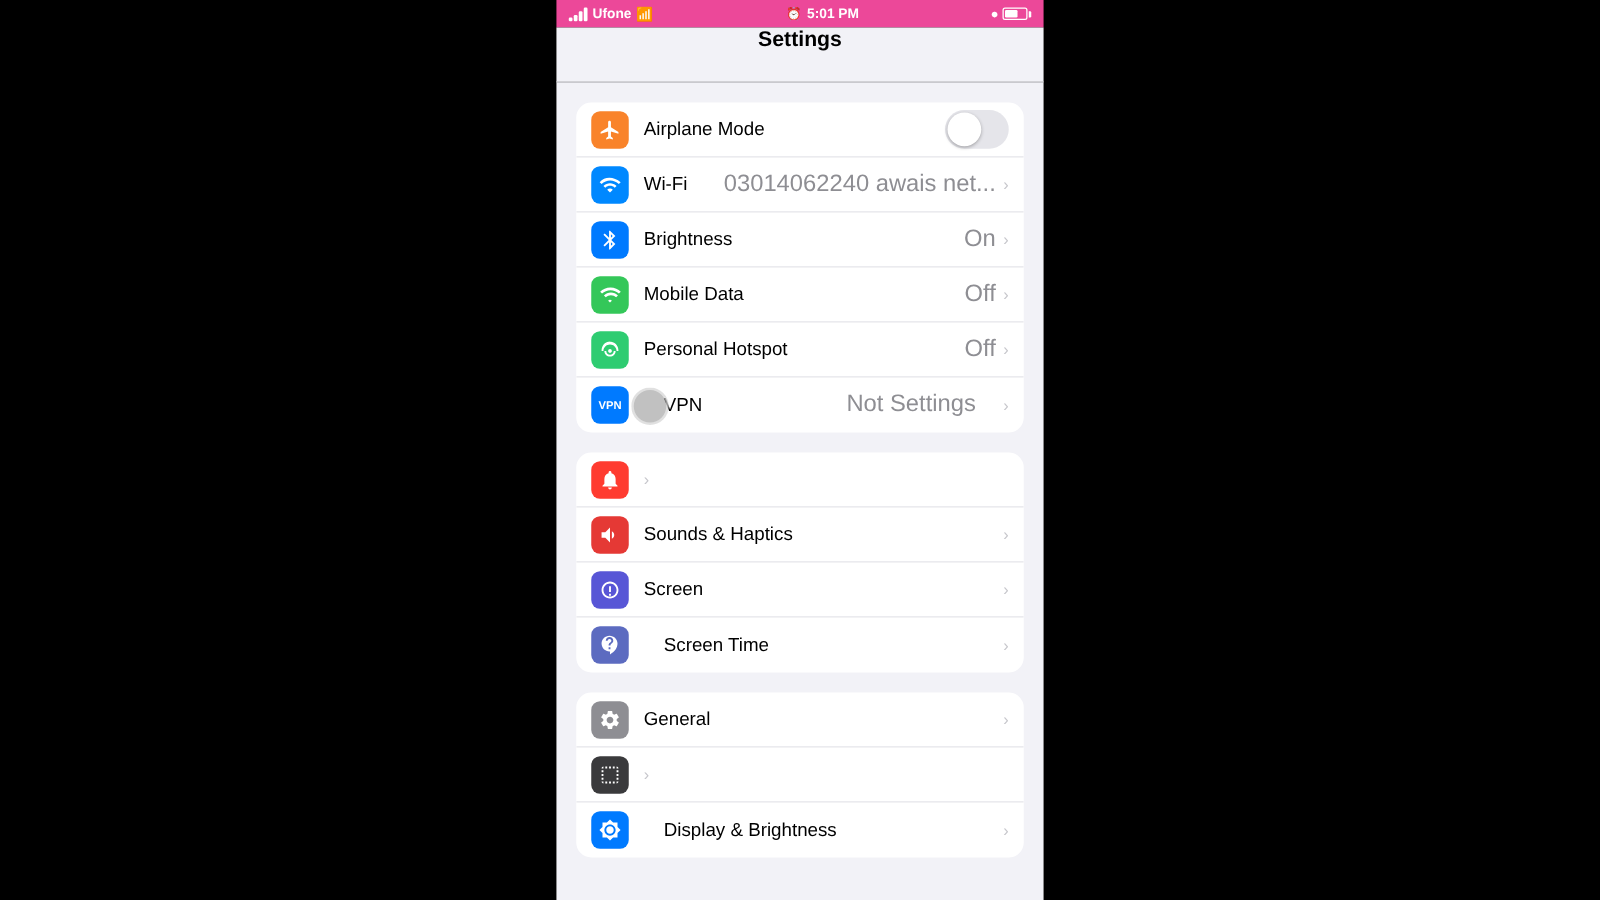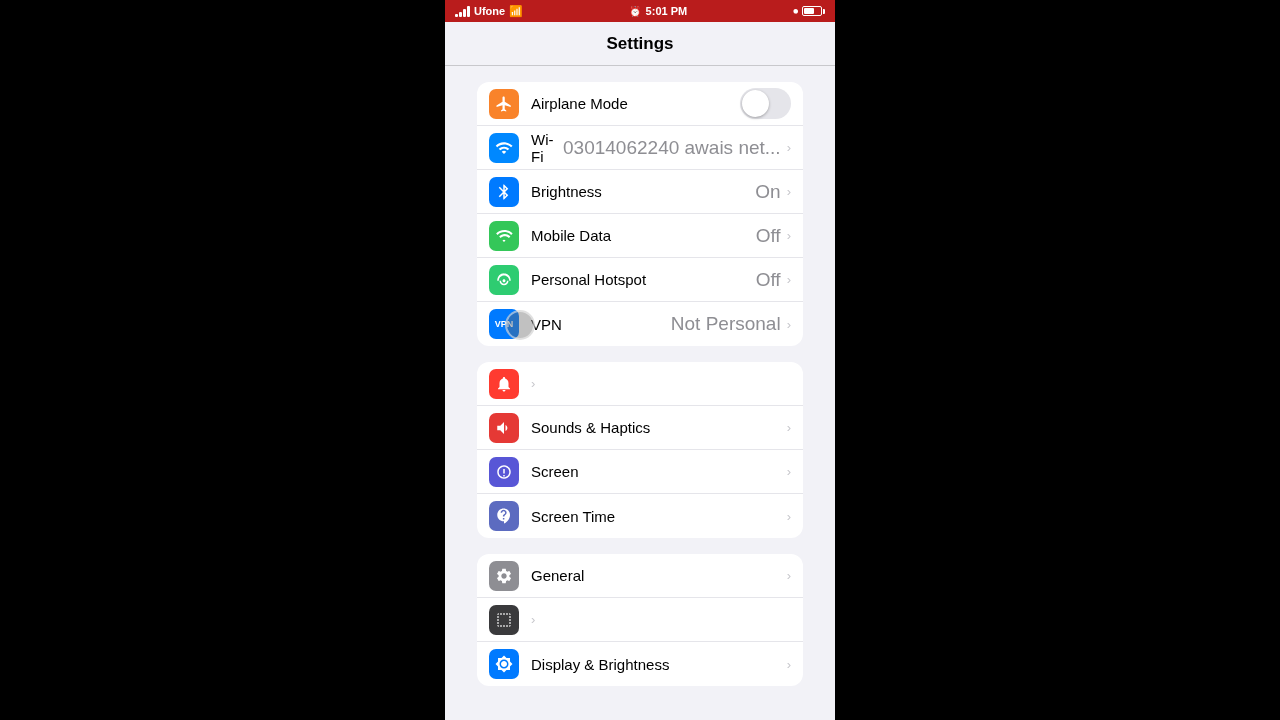--- a/index.html
+++ b/index.html
@@ -17,21 +17,21 @@
     .phone-container {
       width: 390px;
       height: 720px;
       background: #000;
       position: relative;
       overflow: hidden;
     }
 
     
     .status-bar {
-      background: #b91c1c;
+      background: #ec4899;
       height: 22px;
       display: flex;
       align-items: center;
       justify-content: space-between;
       padding: 0 10px;
       font-size: 11px;
       color: white;
       font-weight: 600;
     }
 
@@ -51,37 +51,36 @@
       display: flex;
       align-items: center;
       gap: 4px;
     }
 
     
     .nav-bar {
       background: #f2f2f7;
       height: 44px;
       display: flex;
-      align-items: center;
       justify-content: center;
       border-bottom: 1px solid #c8c8cc;
     }
 
     .nav-title {
       font-size: 17px;
       font-weight: 600;
       color: #000;
     }
 
     
     .scroll-content {
       background: #f2f2f7;
       height: calc(720px - 22px - 44px);
       overflow: hidden;
-      padding: 16px 16px;
+      padding: 16px 0;
       display: flex;
       flex-direction: column;
       gap: 16px;
     }
 
     
     .settings-group {
       background: #fff;
       border-radius: 12px;
       margin: 0 16px;
@@ -93,20 +92,21 @@
       align-items: center;
       padding: 0 12px;
       height: 44px;
       border-bottom: 1px solid #e5e5ea;
       position: relative;
       cursor: pointer;
     }
 
     .settings-row:last-child {
       border-bottom: none;
+      gap: 16px;
     }
 
     .icon-wrap {
       width: 30px;
       height: 30px;
       border-radius: 7px;
       display: flex;
       align-items: center;
       justify-content: center;
       margin-right: 12px;
@@ -330,21 +330,21 @@
         <span class="row-label">Personal Hotspot</span>
         <span class="row-value">Off</span>
         <span class="chevron">›</span>
       </div>
 
       <div class="settings-row">
         <div class="icon-wrap bg-blue3">
           <span class="vpn-badge">VPN</span>
         </div>
         <span class="row-label">VPN</span>
-        <span class="row-value">Not Personal</span>
+        <span class="row-value">Not Settings</span>
         <span class="chevron">›</span>
       </div>
 
     </div>
 
     <div class="settings-group">
 
       <div class="settings-row">
         <div class="icon-wrap bg-red2">
           <svg viewBox="0 0 24 24" fill="white">

